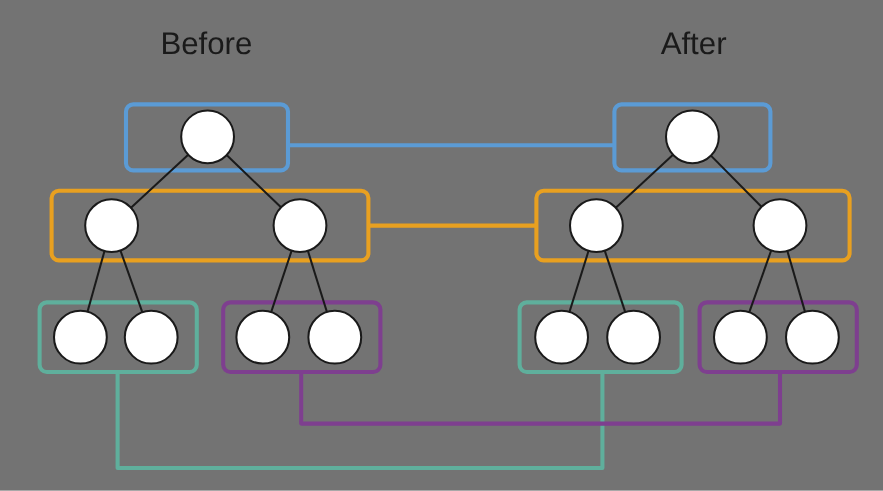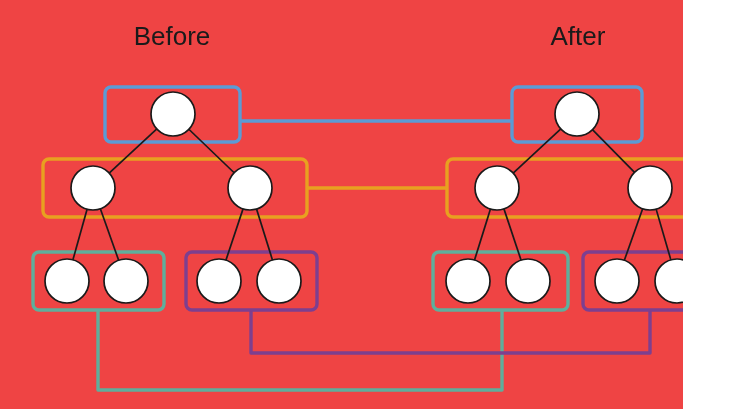--- a/index.html
+++ b/index.html
@@ -6,23 +6,23 @@
   html, body {
     margin: 0;
     padding: 0;
     background: #ffffff;
   }
   body {
     font-family: "Liberation Sans", sans-serif;
   }
   #canvas {
     position: relative;
-    width: 683px;
+    width: 736px;
     height: 409px;
-    background: #ef4444;
+    background: #737373;
     overflow: hidden;
   }
   #diagram-svg {
     position: absolute;
     left: 0;
     top: 0;
     width: 736px;
     height: 409px;
     display: block;
   }

